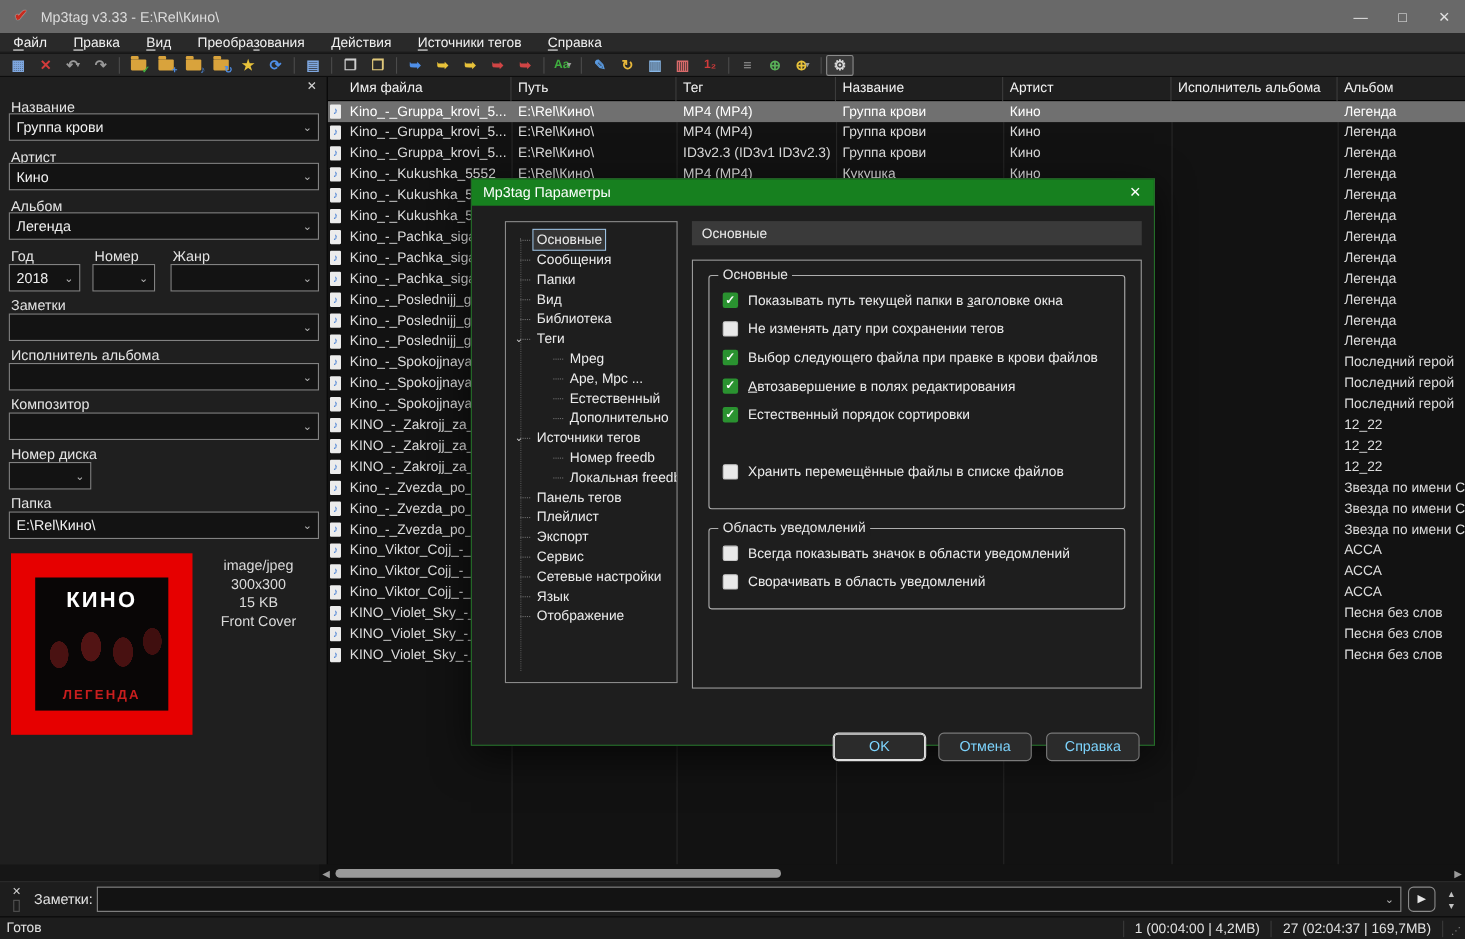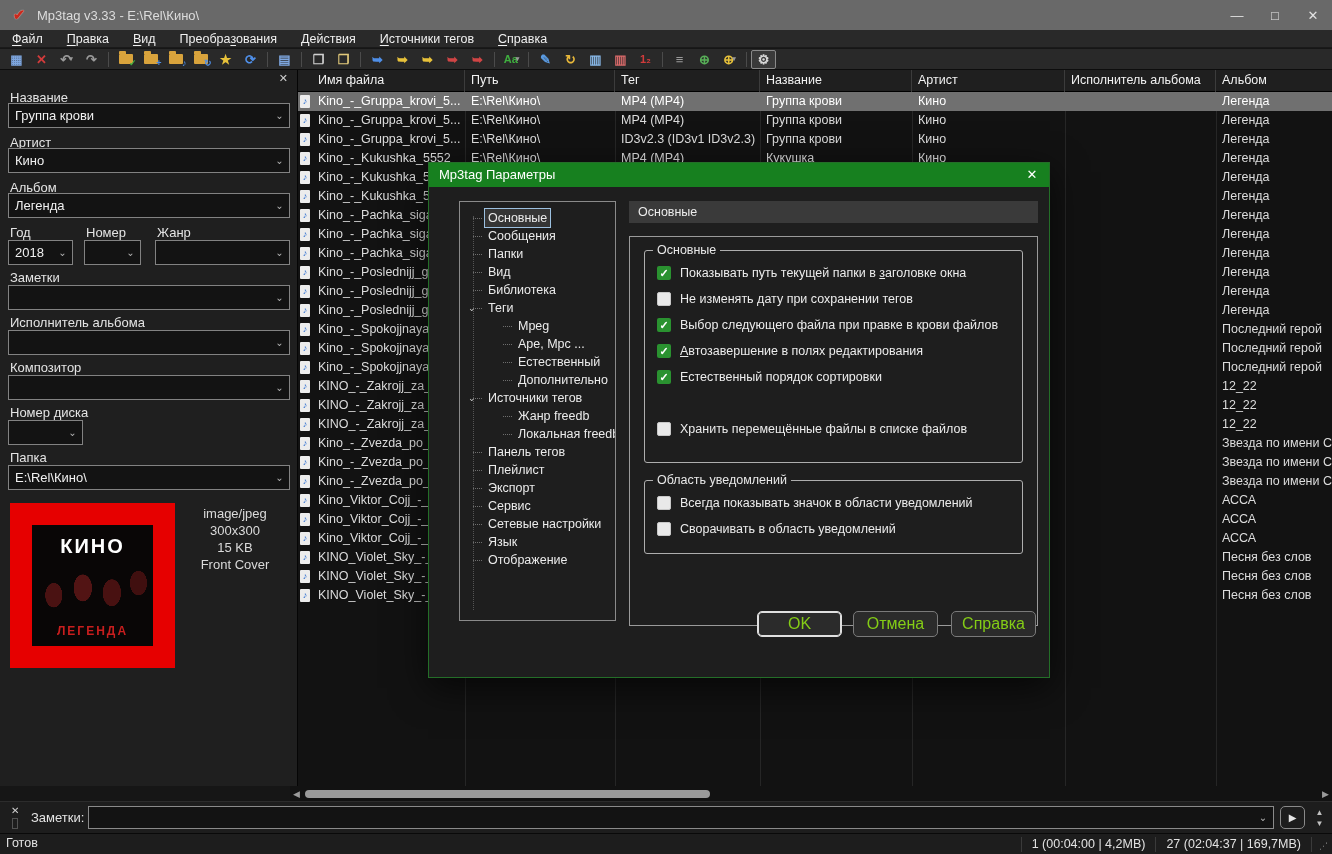--- a/index.html
+++ b/index.html
@@ -102,21 +102,21 @@
   .dlg-head { position:absolute; left:200px; top:38px; width:409px; height:22px; background:#3a3a3a; line-height:22px; padding-left:9px; font-size:12.5px; color:#ececec; }
   .dlg-box { position:absolute; left:200px; top:73px; width:409px; height:390px; border:1px solid #9a9a9a; }
   .grp { position:absolute; left:14px; width:379px; border:1px solid #aeaeae; border-radius:3px; }
   .grp-label { position:absolute; top:-8px; left:8px; background:#1e1e1e; padding:0 4px; font-size:12.5px; color:#e8e8e8; }
   .grp1 { top:13px; height:213px; } .grp2 { top:243px; height:74px; }
   .cbrow { position:absolute; left:12px; right:6px; height:16px; display:flex; align-items:center; }
   .cb { width:14px; height:14px; border-radius:2px; flex:none; margin-right:9px; }
   .cb.on { background:#2a9230; color:#fff; text-align:center; line-height:14px; font-size:11px; font-weight:bold; }
   .cb.off { background:#e9e9e9; border:1px solid #c8c8c8; }
   .cb-label { font-size:12.5px; color:#ececec; white-space:nowrap; }
-  .dlg-btn { position:absolute; top:448px; width:85px; height:26px; border-radius:5px; background:#2b2b2b; border:1px solid #7a7a7a; color:#84cc16; font-size:16px; text-align:center; line-height:24px; }
+  .dlg-btn { position:absolute; top:503px; width:85px; height:26px; border-radius:5px; background:#2b2b2b; border:1px solid #7a7a7a; color:#7dd3fc; font-size:13px; text-align:center; line-height:24px; }
   .dlg-btn.default { border:1px solid #e0e0e0; box-shadow:0 0 0 1px #e0e0e0 inset; }
 </style>
 </head>
 <body>
 
 <div class="window">
 
   <div class="titlebar">
     <div class="logo">✔</div>
     <div class="title-text">Mp3tag v3.33  -  E:\Rel\Кино\</div>
@@ -702,21 +702,21 @@
         <div class="ti d0"><span class="lbl">Сообщения</span></div>
         <div class="ti d0"><span class="lbl">Папки</span></div>
         <div class="ti d0"><span class="lbl">Вид</span></div>
         <div class="ti d0"><span class="lbl">Библиотека</span></div>
         <div class="ti d0"><span class="chev-tree">⌄</span><span class="lbl">Теги</span></div>
         <div class="ti d1"><span class="lbl">Mpeg</span></div>
         <div class="ti d1"><span class="lbl">Ape, Mpc ...</span></div>
         <div class="ti d1"><span class="lbl">Естественный</span></div>
         <div class="ti d1"><span class="lbl">Дополнительно</span></div>
         <div class="ti d0"><span class="chev-tree">⌄</span><span class="lbl">Источники тегов</span></div>
-        <div class="ti d1"><span class="lbl">Жанр freedb</span></div>
+        <div class="ti d1"><span class="lbl">Номер freedb</span></div>
         <div class="ti d1"><span class="lbl">Локальная freedb</span></div>
         <div class="ti d0"><span class="lbl">Панель тегов</span></div>
         <div class="ti d0"><span class="lbl">Плейлист</span></div>
         <div class="ti d0"><span class="lbl">Экспорт</span></div>
         <div class="ti d0"><span class="lbl">Сервис</span></div>
         <div class="ti d0"><span class="lbl">Сетевые настройки</span></div>
         <div class="ti d0"><span class="lbl">Язык</span></div>
         <div class="ti d0"><span class="lbl">Отображение</span></div>
       </div>
     <div class="dlg-head">Основные</div>

